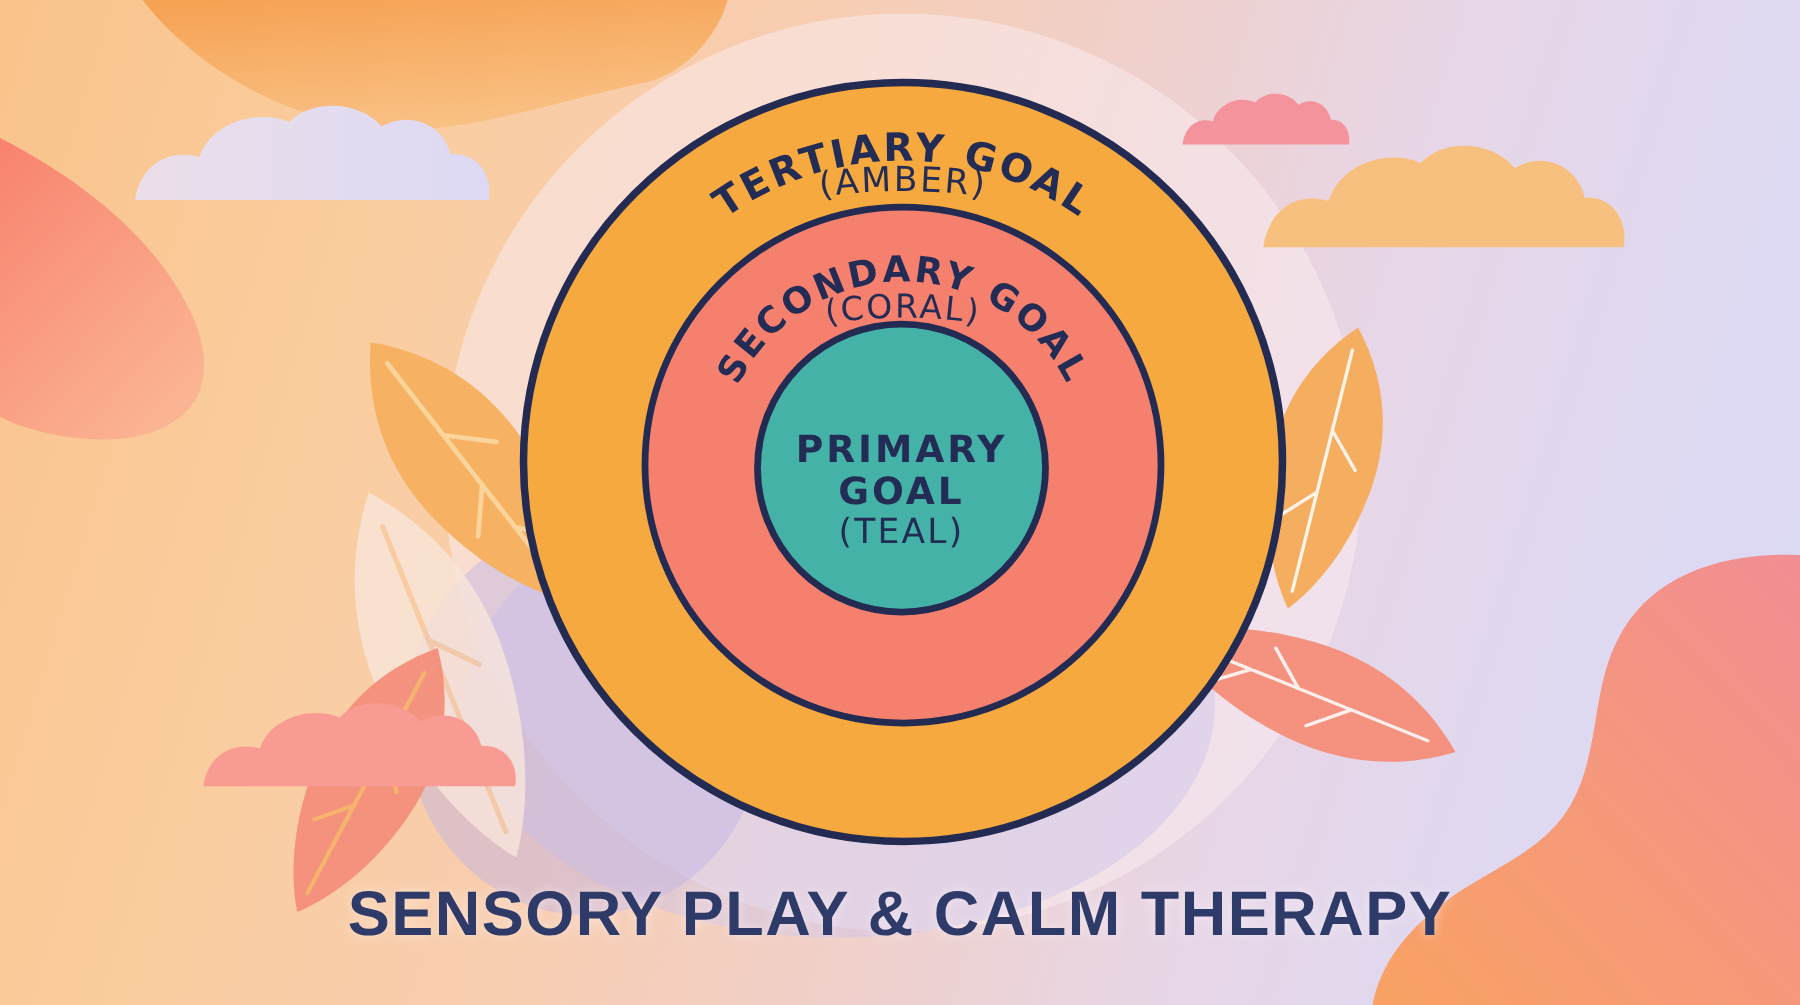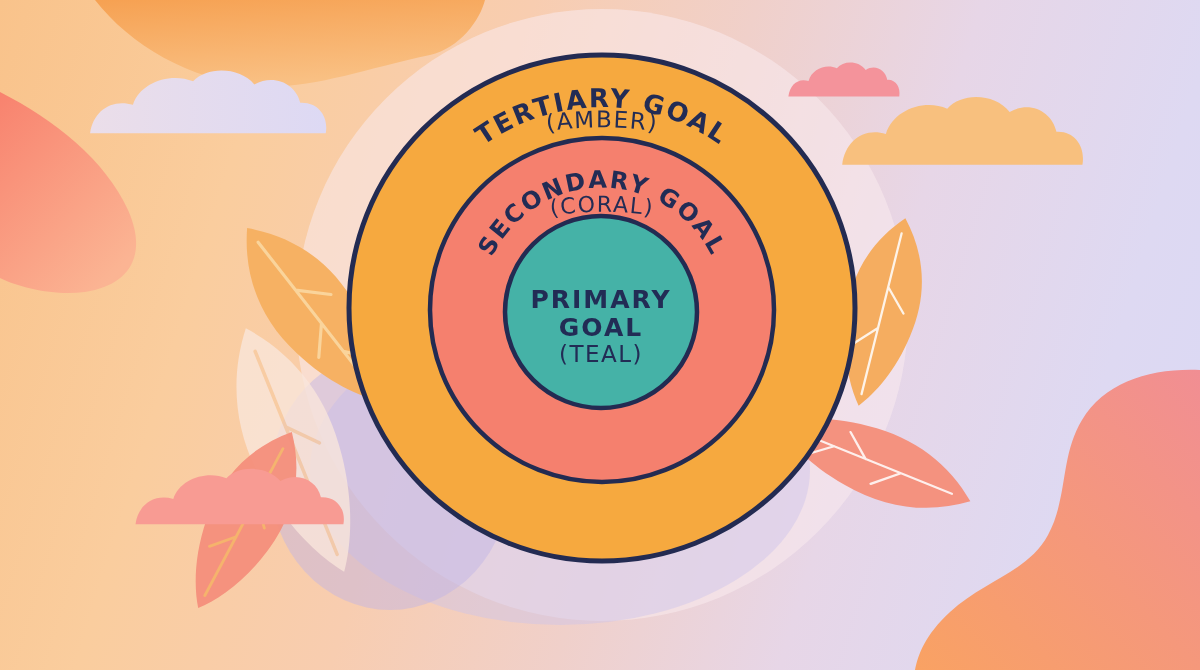--- a/index.html
+++ b/index.html
@@ -121,13 +121,14 @@
       <text class="lbl-sub t-sec-sub">
         <textPath href="#arcSecSub" startOffset="50%" text-anchor="middle">(CORAL)</textPath>
       </text>
 
       <text class="lbl t-pri" x="601" y="308" text-anchor="middle">PRIMARY</text>
       <text class="lbl t-pri" x="601" y="336" text-anchor="middle">GOAL</text>
       <text class="lbl-sub t-pri-sub" x="601" y="362" text-anchor="middle">(TEAL)</text>
     </g>
   </svg>
 
+  <div class="title">SENSORY PLAY &amp; CALM THERAPY</div>
 </div>
 
 </body></html>

